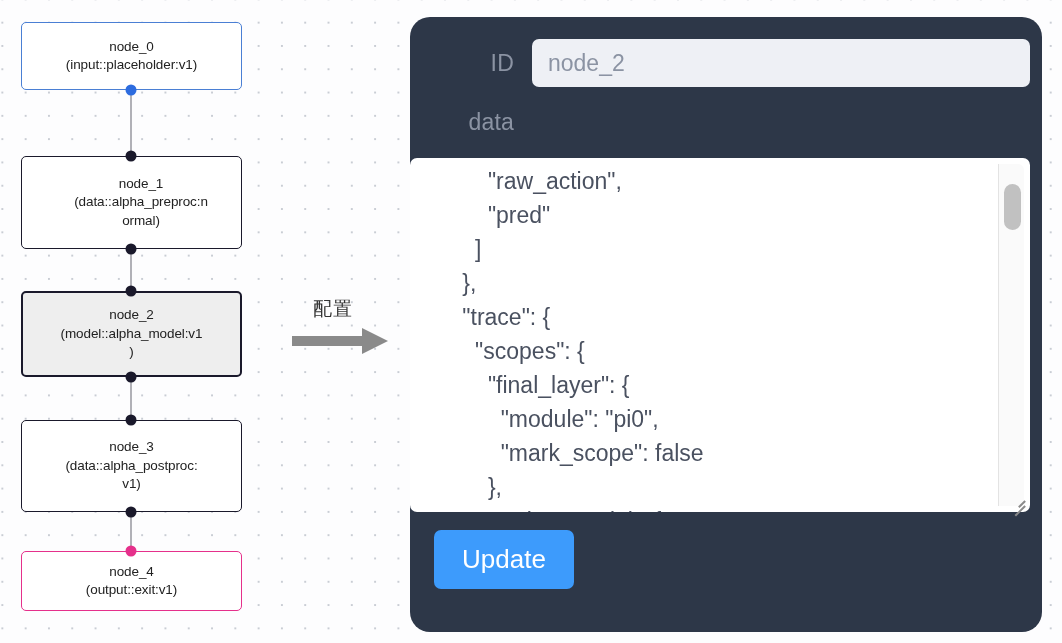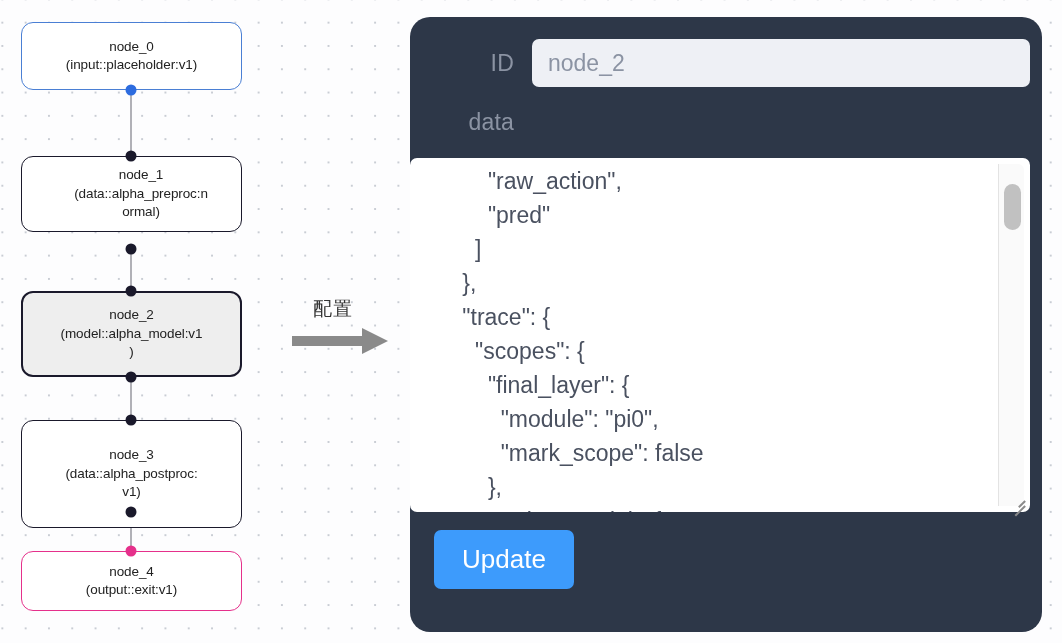--- a/index.html
+++ b/index.html
@@ -44,21 +44,21 @@
   }
   .handle.blue { background: #2d6cdf; }
   .handle.pink { background: #e5308b; }
 
   .node {
     position: absolute;
     left: 21px;
     width: 221px;
     background: #ffffff;
     border: 1.6px solid #1a192b;
-    border-radius: 12px;
+    border-radius: 5px;
     display: flex;
     align-items: center;
     justify-content: center;
     text-align: center;
     z-index: 3;
   }
   .node .node-label {
     font-size: 13.5px;
     line-height: 18.5px;
     color: #222222;
@@ -217,37 +217,37 @@
     <div class="edge-line" style="top:377px;height:43px;"></div>
     <div class="edge-line" style="top:512px;height:39px;"></div>
 
     <div class="node input" style="top:22px;height:68px;">
       <div class="node-label">node_0
 (input::placeholder:v1)</div>
     </div>
     <div class="handle blue" style="top:90px;"></div>
 
     <div class="handle" style="top:156px;"></div>
-    <div class="node" style="top:156px;height:76px;padding-left:19px;">
+    <div class="node" style="top:156px;height:93px;padding-left:19px;">
       <div class="node-label">node_1
 (data::alpha_preproc:n
 ormal)</div>
     </div>
     <div class="handle" style="top:249px;"></div>
 
     <div class="handle" style="top:291px;"></div>
     <div class="node selected" style="top:291px;height:86px;">
       <div class="node-label">node_2
 (model::alpha_model:v1
 )</div>
     </div>
     <div class="handle" style="top:377px;"></div>
 
     <div class="handle" style="top:420px;"></div>
-    <div class="node" style="top:420px;height:108px;justify-content:center;">
+    <div class="node" style="top:420px;height:92px;justify-content:center;">
       <div class="node-label">node_3
 (data::alpha_postproc:
 v1)</div>
     </div>
     <div class="handle" style="top:512px;"></div>
 
     <div class="handle pink" style="top:551px;"></div>
     <div class="node output" style="top:551px;height:60px;">
       <div class="node-label">node_4
 (output::exit:v1)</div>

